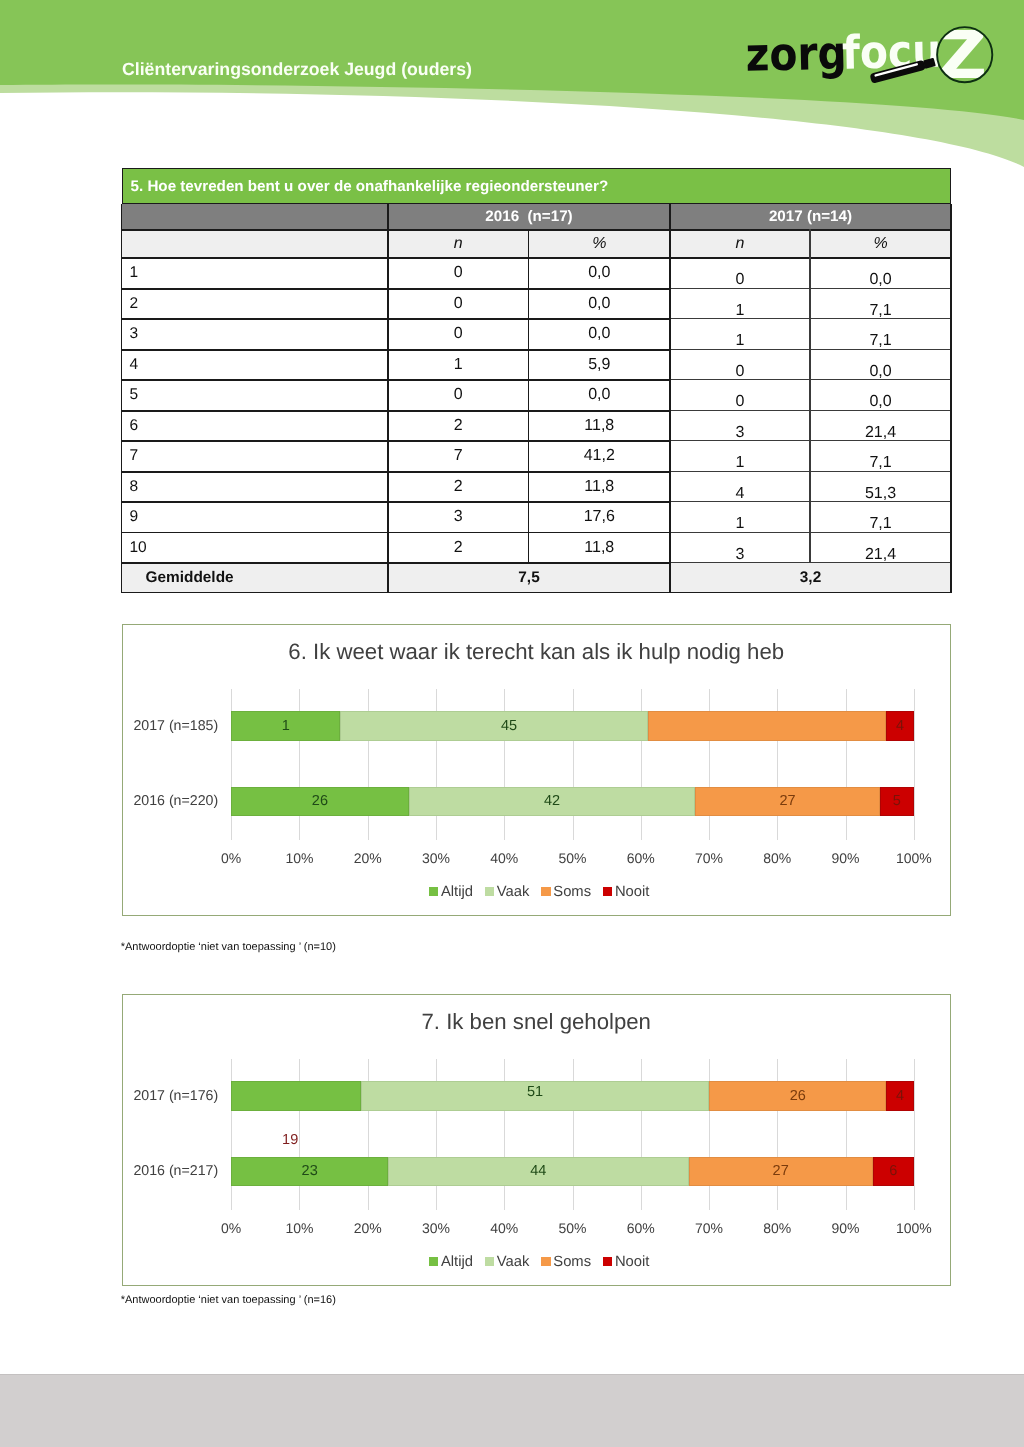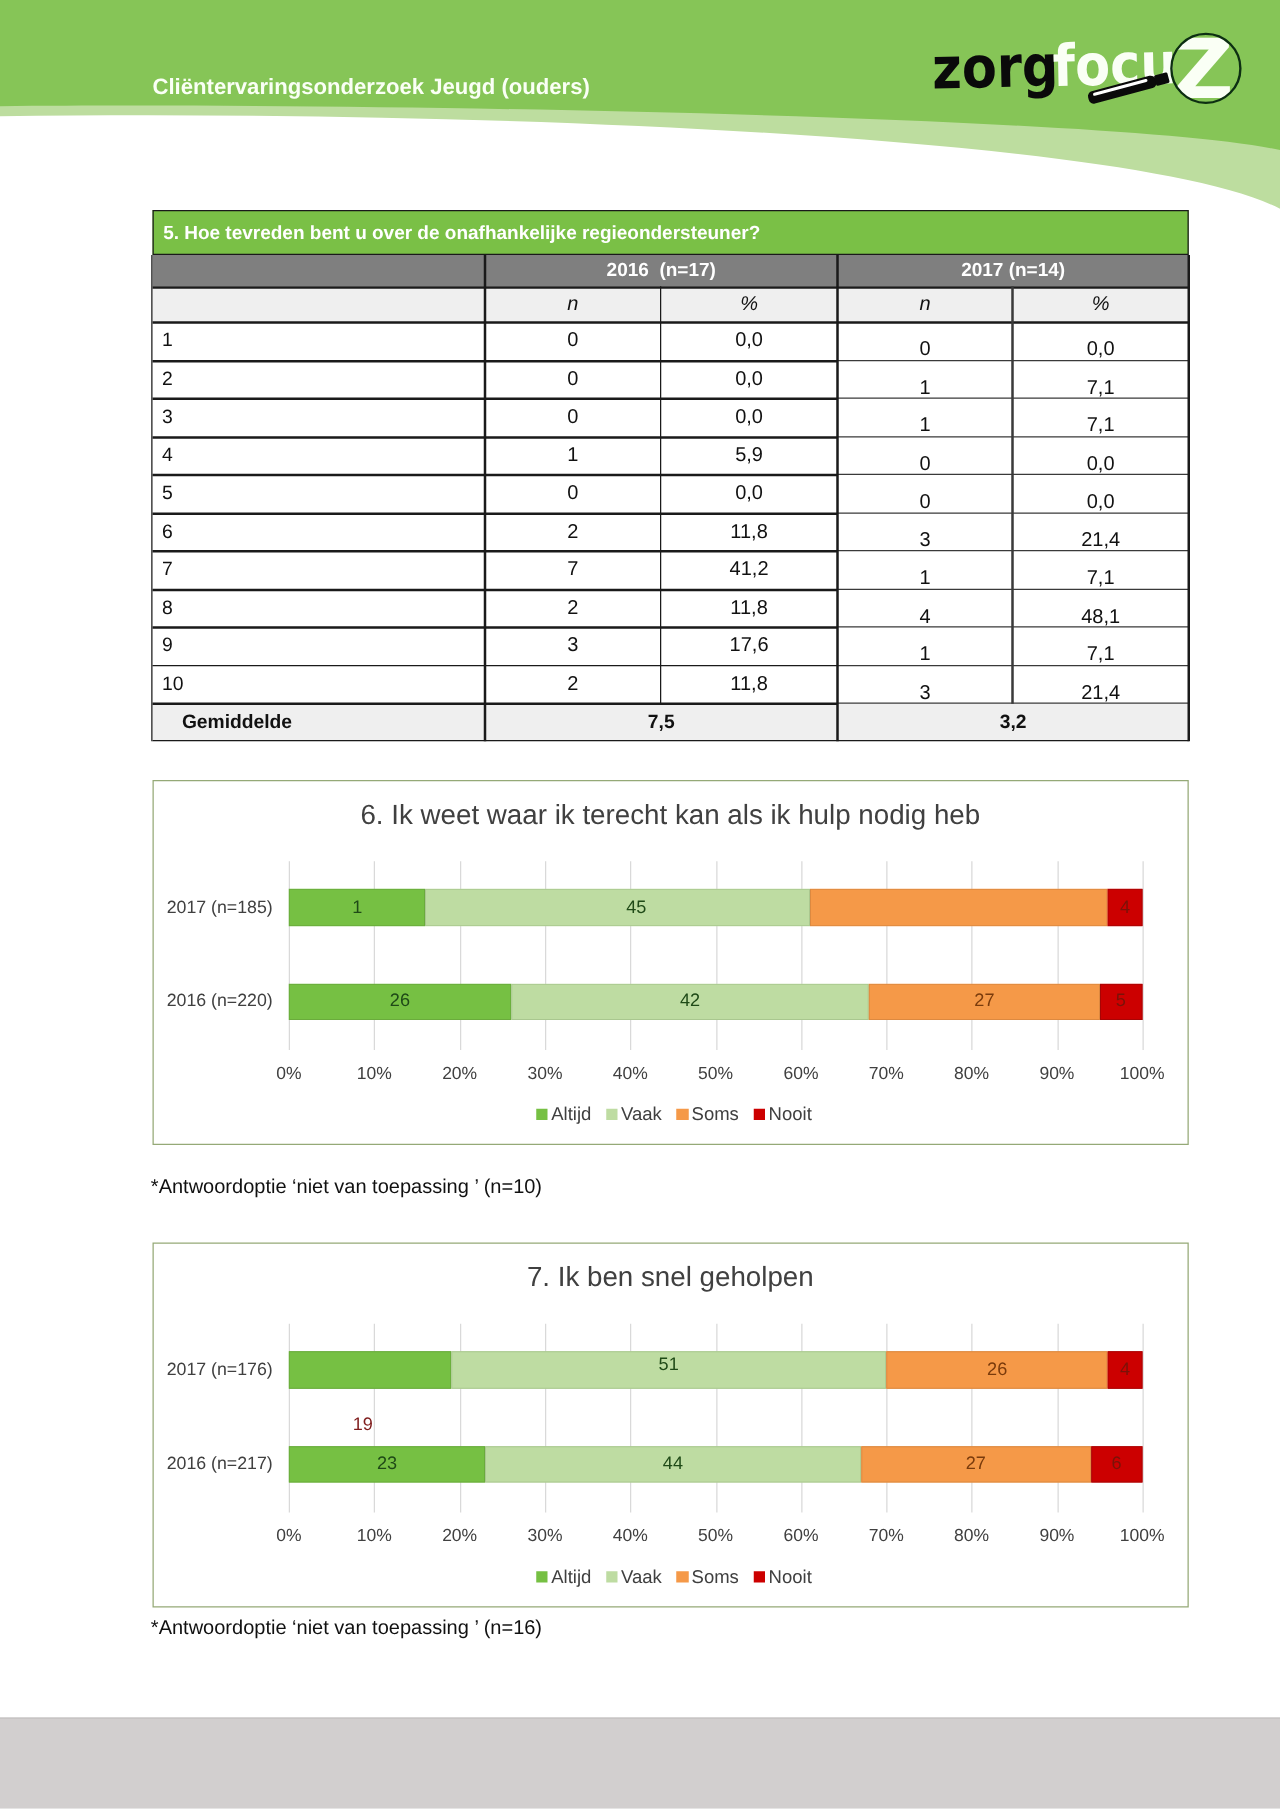--- a/index.html
+++ b/index.html
@@ -43,21 +43,21 @@
   .barlabel{position:absolute;font-size:14.5px;color:#1a1a1a;text-align:center;
             display:flex;align-items:center;justify-content:center;}
   .catlabel{position:absolute;font-size:14.2px;color:#404040;text-align:right;white-space:nowrap;
             display:flex;align-items:center;justify-content:flex-end;}
   .ticklabel{position:absolute;font-size:14px;color:#404040;text-align:center;white-space:nowrap;}
   .legend{position:absolute;display:flex;align-items:center;justify-content:center;
           font-size:14.8px;color:#404040;width:100%;}
   .legitem{display:flex;align-items:center;margin:0 5.75px;}
   .legswatch{width:9.8px;height:9.5px;display:inline-block;margin-right:2.5px;}
 
-  .footnote{position:absolute;font-size:16px;color:#111;white-space:nowrap;line-height:1;}
+  .footnote{position:absolute;font-size:11px;color:#111;white-space:nowrap;line-height:1;}
 </style>
 </head>
 <body>
 
 <div class="page">
 
   <div class="hdr">
     <svg width="1024" height="180" viewBox="0 0 1024 180">
       <path d="M0,0 L1024,0 L1024,167 C914.8,110.6 400,87.4 0,93 Z" fill="#BDDD9F"></path>
       <path d="M0,0 L1024,0 L1024,120 C900,93.2 300,81.8 0,85 Z" fill="#86C557"></path>
@@ -132,21 +132,21 @@
       <div class="cell val" style="left: 810px; top: 417.6px; width: 141px; height: 30.48px;">21,4</div>
       <div class="cell lbl" style="left: 121.5px; top: 441.08px; width: 266.5px; height: 30.48px;">7</div>
       <div class="cell val" style="left: 388px; top: 441.08px; width: 140.5px; height: 30.48px;">7</div>
       <div class="cell val" style="left: 528.5px; top: 441.08px; width: 141.5px; height: 30.48px;">41,2</div>
       <div class="cell val" style="left: 670px; top: 448.08px; width: 140px; height: 30.48px;">1</div>
       <div class="cell val" style="left: 810px; top: 448.08px; width: 141px; height: 30.48px;">7,1</div>
       <div class="cell lbl" style="left: 121.5px; top: 471.56px; width: 266.5px; height: 30.48px;">8</div>
       <div class="cell val" style="left: 388px; top: 471.56px; width: 140.5px; height: 30.48px;">2</div>
       <div class="cell val" style="left: 528.5px; top: 471.56px; width: 141.5px; height: 30.48px;">11,8</div>
       <div class="cell val" style="left: 670px; top: 478.56px; width: 140px; height: 30.48px;">4</div>
-      <div class="cell val" style="left: 810px; top: 478.56px; width: 141px; height: 30.48px;">48,1</div>
+      <div class="cell val" style="left: 810px; top: 478.56px; width: 141px; height: 30.48px;">51,3</div>
       <div class="cell lbl" style="left: 121.5px; top: 502.04px; width: 266.5px; height: 30.48px;">9</div>
       <div class="cell val" style="left: 388px; top: 502.04px; width: 140.5px; height: 30.48px;">3</div>
       <div class="cell val" style="left: 528.5px; top: 502.04px; width: 141.5px; height: 30.48px;">17,6</div>
       <div class="cell val" style="left: 670px; top: 509.04px; width: 140px; height: 30.48px;">1</div>
       <div class="cell val" style="left: 810px; top: 509.04px; width: 141px; height: 30.48px;">7,1</div>
       <div class="cell lbl" style="left: 121.5px; top: 532.52px; width: 266.5px; height: 30.48px;">10</div>
       <div class="cell val" style="left: 388px; top: 532.52px; width: 140.5px; height: 30.48px;">2</div>
       <div class="cell val" style="left: 528.5px; top: 532.52px; width: 141.5px; height: 30.48px;">11,8</div>
       <div class="cell val" style="left: 670px; top: 539.52px; width: 140px; height: 30.48px;">3</div>
       <div class="cell val" style="left: 810px; top: 539.52px; width: 141px; height: 30.48px;">21,4</div>

